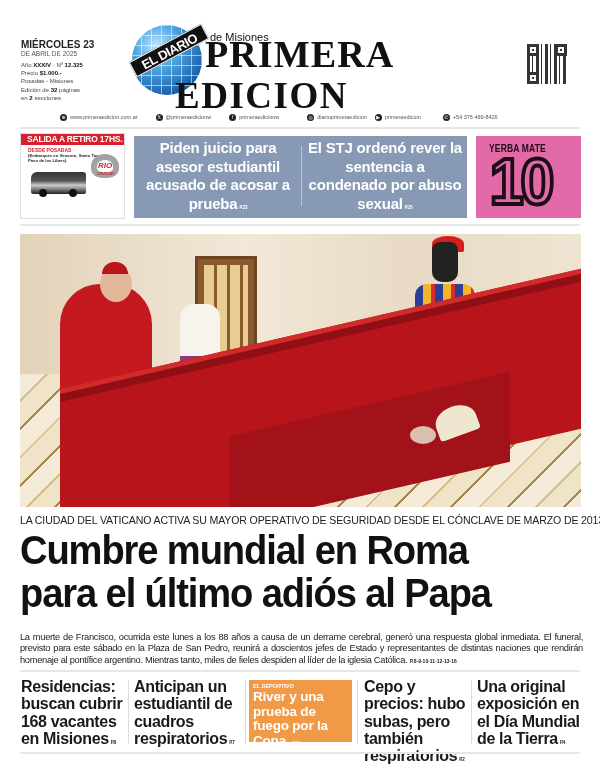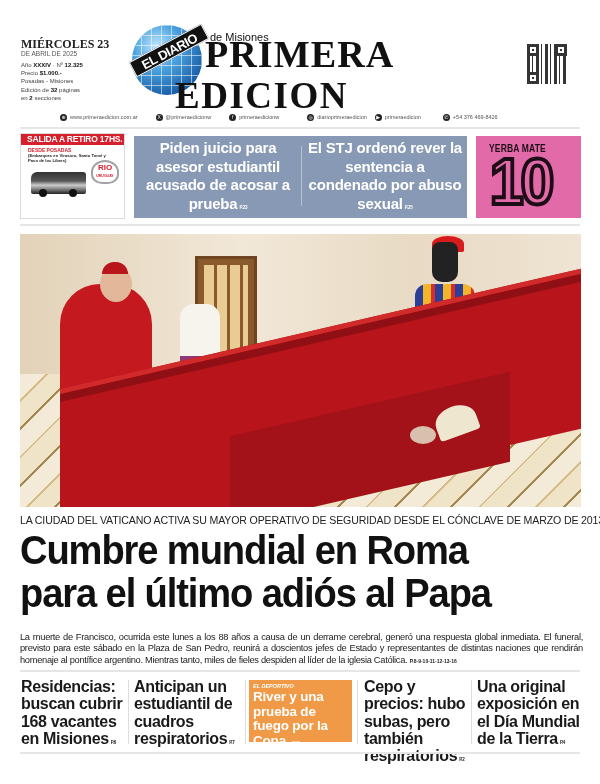--- a/index.html
+++ b/index.html
@@ -3,21 +3,21 @@
 <meta charset="utf-8">
 <style>
   * { margin: 0; padding: 0; box-sizing: border-box; }
   html, body { width: 600px; height: 784px; background: #ffffff; overflow: hidden; }
   body { font-family: "Liberation Sans", sans-serif; color: #111; position: relative; }
 
   .abs { position: absolute; }
 
   
   .dateblock { left: 21px; top: 40px; width: 110px; font-size: 6px; line-height: 8.2px; color: #444; }
-  .dateblock .dow { font-size: 12px; font-weight: bold; color: #222; line-height: 9px; font-family: Liberation Serif, serif; }
+  .dateblock .dow { font-size: 10px; font-weight: bold; color: #222; line-height: 9px; }
   .dateblock .date { font-size: 6.5px; color: #555; line-height: 9px; margin-bottom: 3px; }
   .dateblock b { color: #111; }
 
   .globe { left: 132px; top: 25px; width: 70px; height: 70px; border-radius: 50%;
     background: radial-gradient(circle at 35% 30%, #bfe6ff 0%, #4ba3e0 35%, #1a5fa8 75%, #0d3a72 100%);
     overflow: hidden; }
   .globe::before { content: ""; position: absolute; inset: 0; border-radius: 50%;
     background:
       repeating-linear-gradient(0deg, transparent 0 9px, rgba(255,255,255,0.55) 9px 10px),
       repeating-linear-gradient(90deg, transparent 0 9px, rgba(255,255,255,0.55) 9px 10px); }
@@ -44,21 +44,21 @@
     font-size: 5px; line-height: 7px; text-align: center; }
   .rule1 { left: 20px; top: 127px; width: 560px; height: 2px; background: #e6e6e6; }
 
   
   .ad { left: 20px; top: 133px; width: 105px; height: 86px; border: 1px solid #ddd; background: #fff; overflow: hidden; }
   .ad .top { background: #d7202e; color: #fff; font-weight: bold; font-size: 8.5px; height: 11px; line-height: 11px; padding-left: 6px; letter-spacing: -0.2px; }
   .ad .desde { color: #d7202e; font-weight: bold; font-size: 5px; padding-left: 7px; margin-top: 2px; }
   .ad .emb { color: #222; font-weight: bold; font-size: 4.2px; line-height: 5px; padding-left: 7px; width: 90px; }
   .ad .bus { position: absolute; left: 10px; top: 38px; width: 55px; height: 22px; background: linear-gradient(180deg,#333 0%,#555 40%,#ccc 60%,#222 100%); border-radius: 6px 3px 2px 2px; }
   .ad .bus::after { content:""; position:absolute; left:8px; bottom:-3px; width:8px; height:8px; border-radius:50%; background:#111; box-shadow: 30px 0 0 #111; }
-  .ad .rio { position: absolute; left: 70px; top: 26px; width: 28px; height: 24px; border: 2px solid #a3a3a3; border-radius: 50% 50% 40% 40%; text-align: center; }
+  .ad .rio { position: absolute; left: 70px; top: 20px; width: 28px; height: 24px; border: 6px solid #a3a3a3; border-radius: 50% 50% 40% 40%; text-align: center; font-style: italic; }
   .ad .rio .r1 { color: #d7202e; font-weight: bold; font-size: 8px; line-height: 12px; }
   .ad .rio .r2 { color: #d7202e; font-size: 3.5px; font-weight: bold; }
   .ad .phones { position: absolute; left: 0; bottom: 0; width: 100%; height: 22px; background: #111; color: #fff; text-align: center; }
   .ad .phones .p { font-weight: bold; font-size: 11px; line-height: 13px; }
   .ad .phones .w { font-size: 6px; line-height: 7px; font-weight: bold; }
 
   .bluebox { left: 134px; top: 136px; width: 333px; height: 82px; background: #8799b4; }
   .story-blue { position: absolute; top: 3px; color: #fff; font-weight: bold; text-align: center; font-size: 15px; line-height: 18.5px; letter-spacing: -0.2px; }
   .story-blue .pg { font-size: 4.5px; font-weight: bold; margin-left: 2px; }
   .blue-a { left: 4px; width: 160px; }

